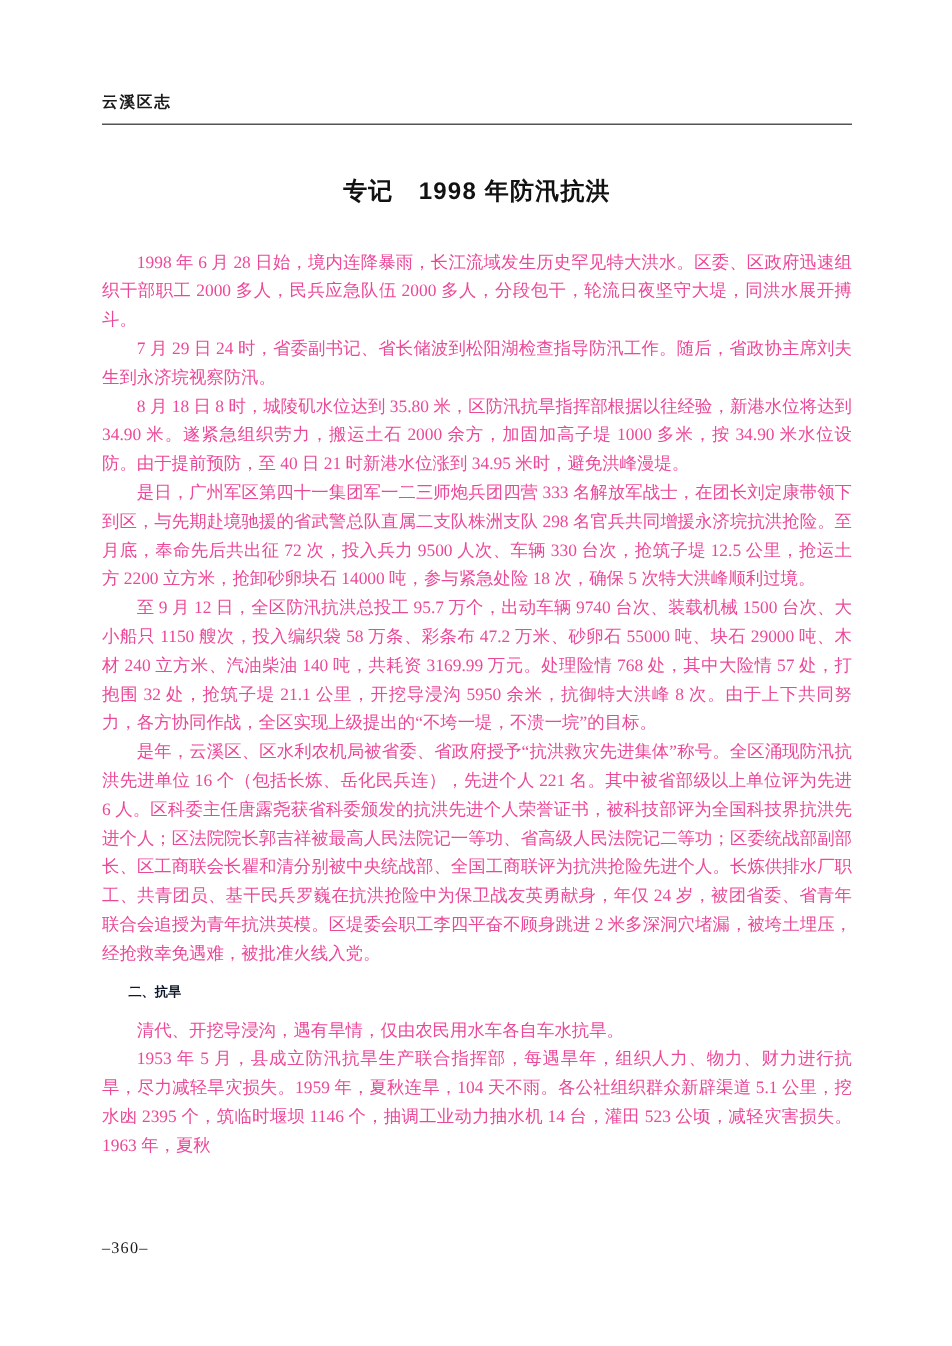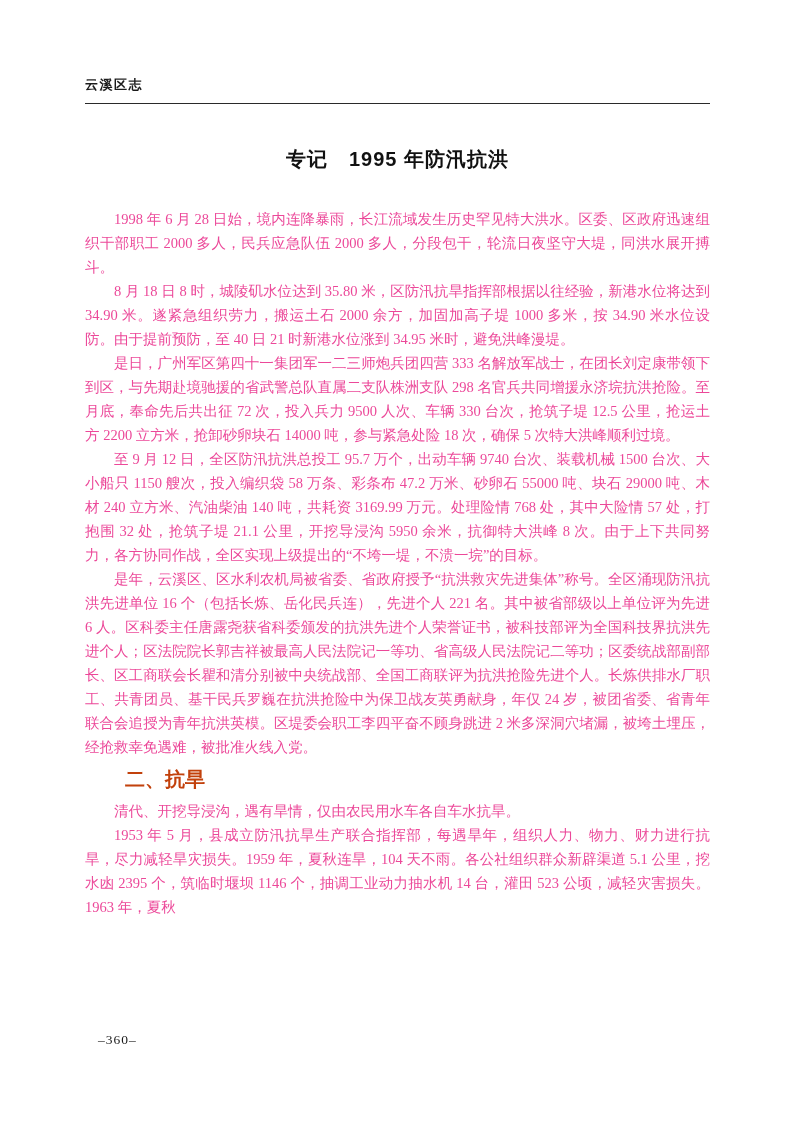--- a/index.html
+++ b/index.html
@@ -47,47 +47,48 @@
     text-indent: 2em;
     text-align: justify;
     font-size: 14.5px;
     line-height: 24px;
     color: #ec4899;
   }
   .section-heading {
     margin: 8px 0 8px 0;
     font-family: "Liberation Sans", "DejaVu Sans", sans-serif;
     font-weight: bold;
-    font-size: 20px;
+    font-size: 11px;
     line-height: 24px;
     text-indent: 2em;
-    color: #c2410c;
+    color: #0f172a;
   }
   .page-number {
     position: absolute;
-    left: 98px;
+    left: 85px;
     top: 1032px;
     font-size: 13.5px;
     letter-spacing: 1px;
     color: #1a1a1a;
   }
 </style>
 </head>
 <body>
 
 <div class="page">
   <div class="content">
 
     <div class="running-header">
       <span>云溪区志</span>
     </div>
 
-    <h1 class="doc-title">专记　1995 年防汛抗洪</h1>
+    <h1 class="doc-title">专记　1998 年防汛抗洪</h1>
 
     <p class="para">1998 年 6 月 28 日始，境内连降暴雨，长江流域发生历史罕见特大洪水。区委、区政府迅速组织干部职工 2000 多人，民兵应急队伍 2000 多人，分段包干，轮流日夜坚守大堤，同洪水展开搏斗。</p>
+    <p class="para">7 月 29 日 24 时，省委副书记、省长储波到松阳湖检查指导防汛工作。随后，省政协主席刘夫生到永济垸视察防汛。</p>
     <p class="para">8 月 18 日 8 时，城陵矶水位达到 35.80 米，区防汛抗旱指挥部根据以往经验，新港水位将达到 34.90 米。遂紧急组织劳力，搬运土石 2000 余方，加固加高子堤 1000 多米，按 34.90 米水位设防。由于提前预防，至 40 日 21 时新港水位涨到 34.95 米时，避免洪峰漫堤。</p>
     <p class="para">是日，广州军区第四十一集团军一二三师炮兵团四营 333 名解放军战士，在团长刘定康带领下到区，与先期赴境驰援的省武警总队直属二支队株洲支队 298 名官兵共同增援永济垸抗洪抢险。至月底，奉命先后共出征 72 次，投入兵力 9500 人次、车辆 330 台次，抢筑子堤 12.5 公里，抢运土方 2200 立方米，抢卸砂卵块石 14000 吨，参与紧急处险 18 次，确保 5 次特大洪峰顺利过境。</p>
     <p class="para">至 9 月 12 日，全区防汛抗洪总投工 95.7 万个，出动车辆 9740 台次、装载机械 1500 台次、大小船只 1150 艘次，投入编织袋 58 万条、彩条布 47.2 万米、砂卵石 55000 吨、块石 29000 吨、木材 240 立方米、汽油柴油 140 吨，共耗资 3169.99 万元。处理险情 768 处，其中大险情 57 处，打抱围 32 处，抢筑子堤 21.1 公里，开挖导浸沟 5950 余米，抗御特大洪峰 8 次。由于上下共同努力，各方协同作战，全区实现上级提出的“不垮一堤，不溃一垸”的目标。</p>
     <p class="para">是年，云溪区、区水利农机局被省委、省政府授予“抗洪救灾先进集体”称号。全区涌现防汛抗洪先进单位 16 个（包括长炼、岳化民兵连），先进个人 221 名。其中被省部级以上单位评为先进 6 人。区科委主任唐露尧获省科委颁发的抗洪先进个人荣誉证书，被科技部评为全国科技界抗洪先进个人；区法院院长郭吉祥被最高人民法院记一等功、省高级人民法院记二等功；区委统战部副部长、区工商联会长瞿和清分别被中央统战部、全国工商联评为抗洪抢险先进个人。长炼供排水厂职工、共青团员、基干民兵罗巍在抗洪抢险中为保卫战友英勇献身，年仅 24 岁，被团省委、省青年联合会追授为青年抗洪英模。区堤委会职工李四平奋不顾身跳进 2 米多深洞穴堵漏，被垮土埋压，经抢救幸免遇难，被批准火线入党。</p>
 
     <h2 class="section-heading">二、抗旱</h2>
 
     <p class="para">清代、开挖导浸沟，遇有旱情，仅由农民用水车各自车水抗旱。</p>
     <p class="para">1953 年 5 月，县成立防汛抗旱生产联合指挥部，每遇旱年，组织人力、物力、财力进行抗旱，尽力减轻旱灾损失。1959 年，夏秋连旱，104 天不雨。各公社组织群众新辟渠道 5.1 公里，挖水凼 2395 个，筑临时堰坝 1146 个，抽调工业动力抽水机 14 台，灌田 523 公顷，减轻灾害损失。1963 年，夏秋</p>
 

